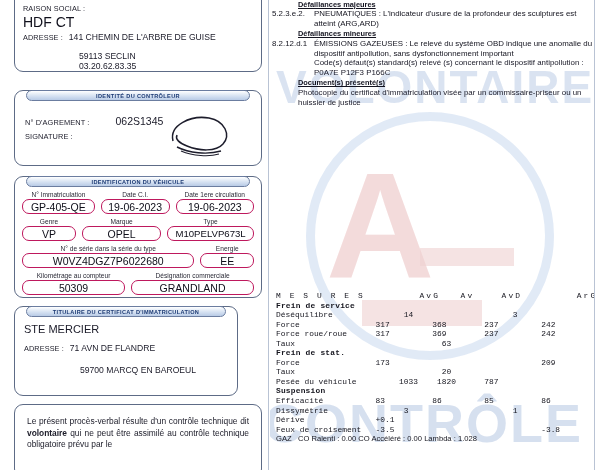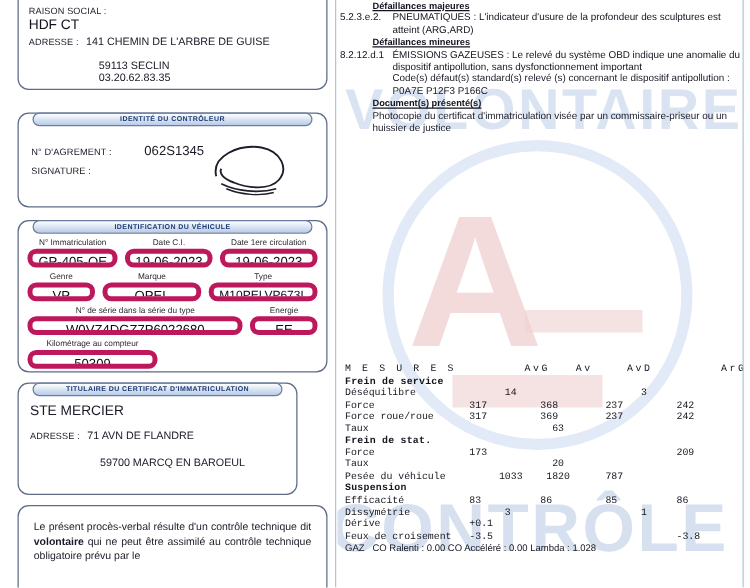--- a/index.html
+++ b/index.html
@@ -97,21 +97,21 @@
     text-align: center;
     line-height: 10px;
     box-sizing: border-box;
     overflow: hidden;
   }
 
   
   #panel-company { left: 14px; top: -12px; width: 248px; height: 84px; }
   #panel-company .body { padding: 15px 0 0 8px; }
   .lbl-sm { font-size: 7.3px; color: #23232f; letter-spacing: .1px; }
-  .val-lg { font-size: 11px; color: #10101c; margin: 1px 0 2px 0; }
+  .val-lg { font-size: 14px; color: #10101c; margin: 1px 0 2px 0; }
   .row-inline { display: flex; align-items: baseline; gap: 6px; }
   .addr-line { font-size: 8.6px; margin-left: 56px; }
   .addr-val { font-size: 8.6px; }
 
   
   #panel-controller { left: 14px; top: 90px; width: 248px; height: 76px; }
   #panel-controller .body { padding: 24px 0 0 10px; }
   .ctrl-row { display: flex; align-items: baseline; gap: 26px; }
   .ctrl-lbl { font-size: 7.4px; letter-spacing: .1px; }
   .ctrl-val { font-size: 10.5px; }
@@ -131,21 +131,21 @@
     align-items: flex-end;
   }
   .field { text-align: center; }
   .field-label {
     font-size: 6.6px;
     color: #2a2a36;
     margin-bottom: 1px;
     white-space: nowrap;
   }
   .field-box {
-    border: 4px solid #be185d;
+    border: 1px solid #be185d;
     border-radius: 7px;
     font-size: 10.5px;
     line-height: 14px;
     height: 15px;
     padding: 0 4px;
     color: #0d0d18;
     white-space: nowrap;
     overflow: hidden;
     box-sizing: border-box;
   }
@@ -319,20 +319,24 @@
           <div class="field-label">Energie</div>
           <div class="field-box">EE</div>
         </div>
       </div>
 
       <div class="field-row">
         <div class="field" style="width:104px;">
           <div class="field-label">Kilométrage au compteur</div>
           <div class="field-box">50309</div>
         </div>
+        <div class="field" style="width:124px;">
+          <div class="field-label">Désignation commerciale</div>
+          <div class="field-box">GRANDLAND</div>
+        </div>
       </div>
 
     </div>
   </div>
 
   <div class="panel" id="panel-holder">
     <div class="panel-tab">TITULAIRE DU CERTIFICAT D'IMMATRICULATION</div>
     <div class="body">
       <div class="holder-name">STE MERCIER</div>
       <div class="row-inline">

